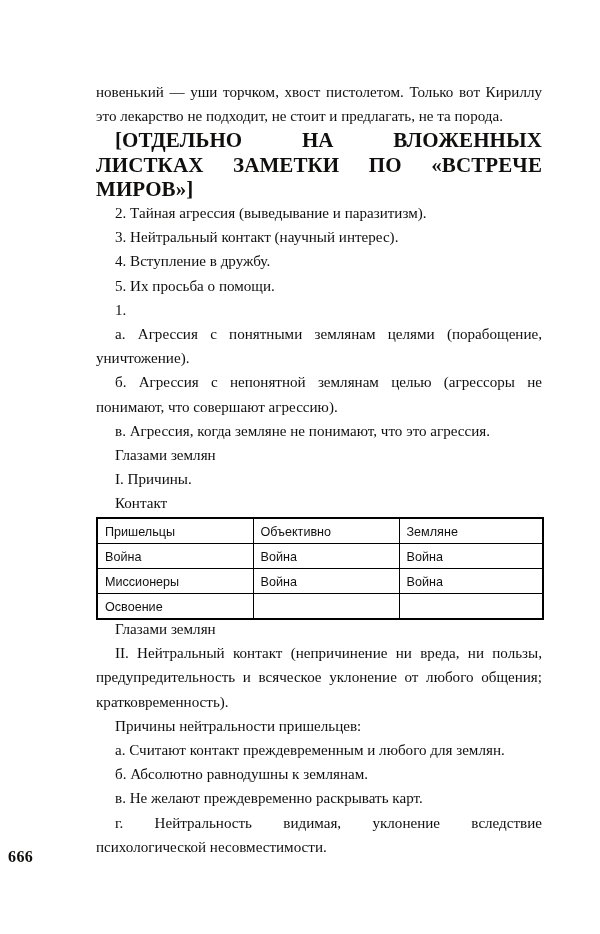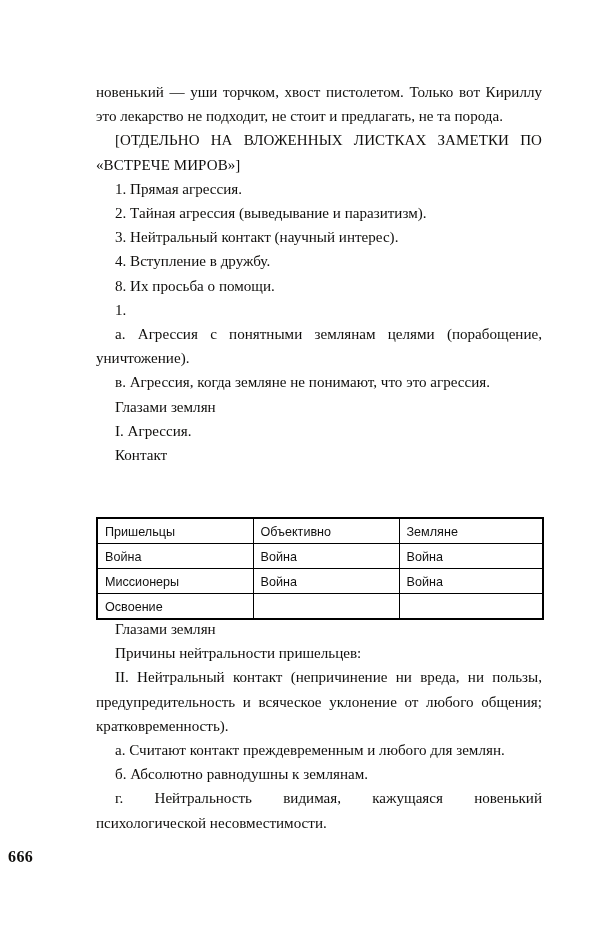--- a/index.html
+++ b/index.html
@@ -42,23 +42,23 @@
     text-indent: 19px;
   }
   p.noindent {
     text-indent: 0;
   }
   p.lastline-left {
     text-align-last: left;
   }
   h2.section-heading {
     margin: 0;
-    font-size: 15px;
+    font-size: 21px;
     line-height: 24.2px;
-    font-weight: normal;
+    font-weight: bold;
     text-align: justify;
     text-align-last: left;
     text-indent: 19px;
     letter-spacing: 0.1px;
   }
   
   .tablewrap {
     position: absolute;
     left: 88px;
     top: 517px;
@@ -102,33 +102,33 @@
 
 <div class="page">
 
   <div class="textblock">
 
     <p class="body-par noindent lastline-left">новенький — уши торчком, хвост пистолетом. Только вот Кириллу это лекарство не подходит, не стоит и предлагать, не та порода.</p>
 
     <h2 class="section-heading">[ОТДЕЛЬНО НА ВЛОЖЕННЫХ ЛИСТКАХ ЗАМЕТКИ ПО «ВСТРЕЧЕ МИРОВ»]</h2>
 
 
-    <p class="body-par indent lastline-left">1. Прямая агрессия.</p>
     <p class="body-par indent lastline-left">2. Тайная агрессия (выведывание и паразитизм).</p>
     <p class="body-par indent lastline-left">3. Нейтральный контакт (научный интерес).</p>
     <p class="body-par indent lastline-left">4. Вступление в дружбу.</p>
-    <p class="body-par indent lastline-left">8. Их просьба о помощи.</p>
+    <p class="body-par indent lastline-left">5. Их просьба о помощи.</p>
 
     <p class="body-par indent lastline-left">1.</p>
 
     <p class="body-par indent lastline-left">а. Агрессия с понятными землянам целями (порабощение, уничтожение).</p>
+    <p class="body-par indent lastline-left">б. Агрессия с непонятной землянам целью (агрессоры не понимают, что совершают агрессию).</p>
     <p class="body-par indent lastline-left">в. Агрессия, когда земляне не понимают, что это агрессия.</p>
 
     <p class="body-par indent lastline-left">Глазами землян</p>
-    <p class="body-par indent lastline-left">I. Агрессия.</p>
+    <p class="body-par indent lastline-left">I. Причины.</p>
     <p class="body-par indent lastline-left">Контакт</p>
 
   </div>
 
   <div class="tablewrap">
     <table class="contact-table">
       <colgroup>
         <col class="c1">
           <col class="c2">
           <col class="c3">
@@ -155,25 +155,26 @@
           <td></td>
         </tr>
       </tbody>
     </table>
   </div>
 
   <div class="textblock" style="top: 617px;">
 
     <p class="body-par indent lastline-left">Глазами землян</p>
 
+    <p class="body-par indent lastline-left">II. Нейтральный контакт (непричинение ни вреда, ни пользы, предупредительность и всяческое уклонение от любого общения; кратковременность).</p>
+
     <p class="body-par indent lastline-left">Причины нейтральности пришельцев:</p>
-
-    <p class="body-par indent lastline-left">II. Нейтральный контакт (непричинение ни вреда, ни пользы, предупредительность и всяческое уклонение от любого общения; кратковременность).</p>
 
     <p class="body-par indent lastline-left">а. Считают контакт преждевременным и любого для землян.</p>
     <p class="body-par indent lastline-left">б. Абсолютно равнодушны к землянам.</p>
-    <p class="body-par indent lastline-left">г. Нейтральность видимая, кажущаяся новенький психологической несовместимости.</p>
+    <p class="body-par indent lastline-left">в. Не желают преждевременно раскрывать карт.</p>
+    <p class="body-par indent lastline-left">г. Нейтральность видимая, уклонение вследствие психологической несовместимости.</p>
 
   </div>
 
   <div class="page-number">666</div>
 
 </div>
 
 </body></html>

